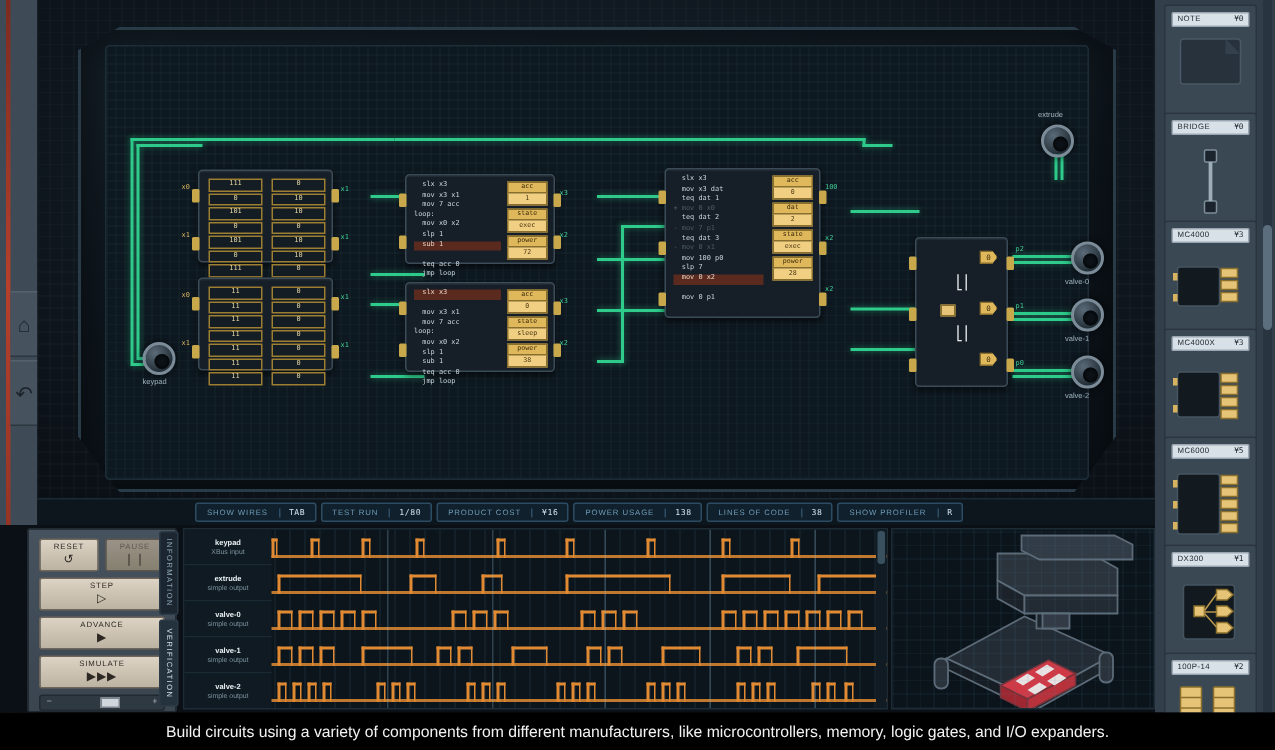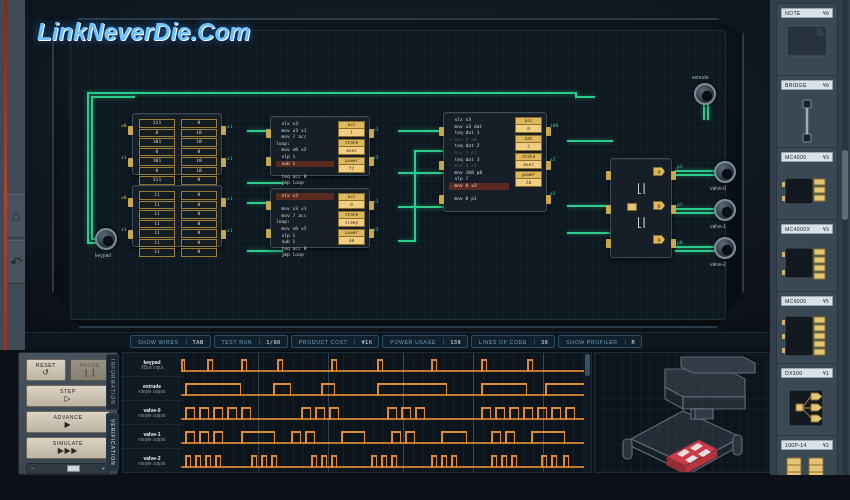--- a/index.html
+++ b/index.html
@@ -186,21 +186,20 @@
     <div class="redline"></div>
     <div class="rail-btn" id="rail-home">⌂</div>
     <div class="rail-btn" id="rail-back">↶</div>
   </div>
 
   <div id="board-wrap">
     <div id="board-bg"></div>
     <div id="board-panel"></div>
     <div id="board-inner"></div>
 
-    <div id="watermark">LinkNeverDie.Com</div>
 
     <div class="wire v" style="left:62px;  top:92px;  height:150px;"></div>
     <div class="wire h" style="left:62px;  top:92px;  width:48px;"></div>
     <div class="wire v" style="left:66px;  top:96px;  height:142px;"></div>
     <div class="wire h" style="left:66px;  top:96px;  width:44px;"></div>
     <div class="wire h" style="left:66px;  top:238px; width:22px;"></div>
     <div class="wire h" style="left:62px;  top:242px; width:26px;"></div>
 
     <div class="wire h" style="left:108px; top:92px;  width:130px;"></div>
     <div class="wire h" style="left:222px; top:130px; width:36px;"></div>
@@ -884,13 +883,16 @@
                 <path d="M6,11h14M6,18h14M6,25h14M6,32h14M6,39h14M28,11h14M28,18h14M28,25h14M28,32h14M28,39h14"></path>
               </g>
             </svg></div>
         </div>
       </div>
     <div id="sb-scrollbar">
       <div class="sb"></div>
     </div>
   </div>
 
+  <div id="caption">
+    <span>Build circuits using a variety of components from different manufacturers, like microcontrollers, memory, logic gates, and I/O expanders.</span>
+  </div>
 </div>
 
 </body></html>

